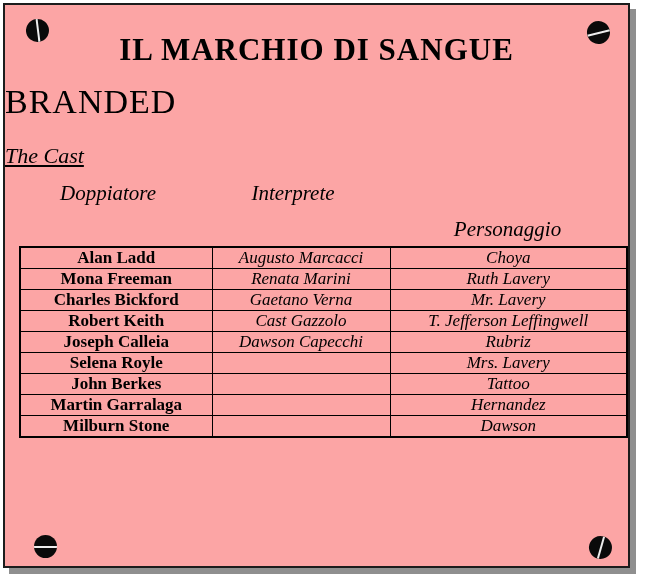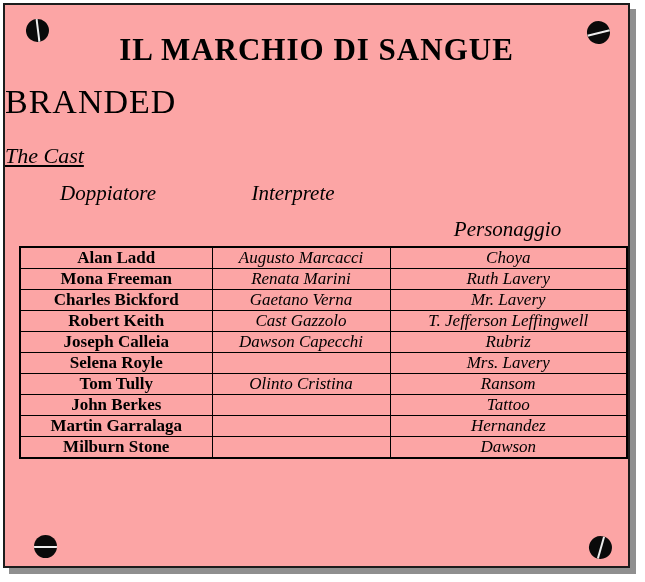--- a/index.html
+++ b/index.html
@@ -163,25 +163,20 @@
         <td class="cell-interprete">Joseph Calleia</td>
         <td class="cell-doppiatore">Dawson Capecchi</td>
         <td class="cell-personaggio">Rubriz</td>
       </tr>
       <tr>
         <td class="cell-interprete">Selena Royle</td>
         <td class="cell-doppiatore"></td>
         <td class="cell-personaggio">Mrs. Lavery</td>
       </tr>
       <tr>
-        <td class="cell-interprete">Tom Tully</td>
-        <td class="cell-doppiatore">Olinto Cristina</td>
-        <td class="cell-personaggio">Ransom</td>
-      </tr>
-      <tr>
         <td class="cell-interprete">John Berkes</td>
         <td class="cell-doppiatore"></td>
         <td class="cell-personaggio">Tattoo</td>
       </tr>
       <tr>
         <td class="cell-interprete">Martin Garralaga</td>
         <td class="cell-doppiatore"></td>
         <td class="cell-personaggio">Hernandez</td>
       </tr>
       <tr>

